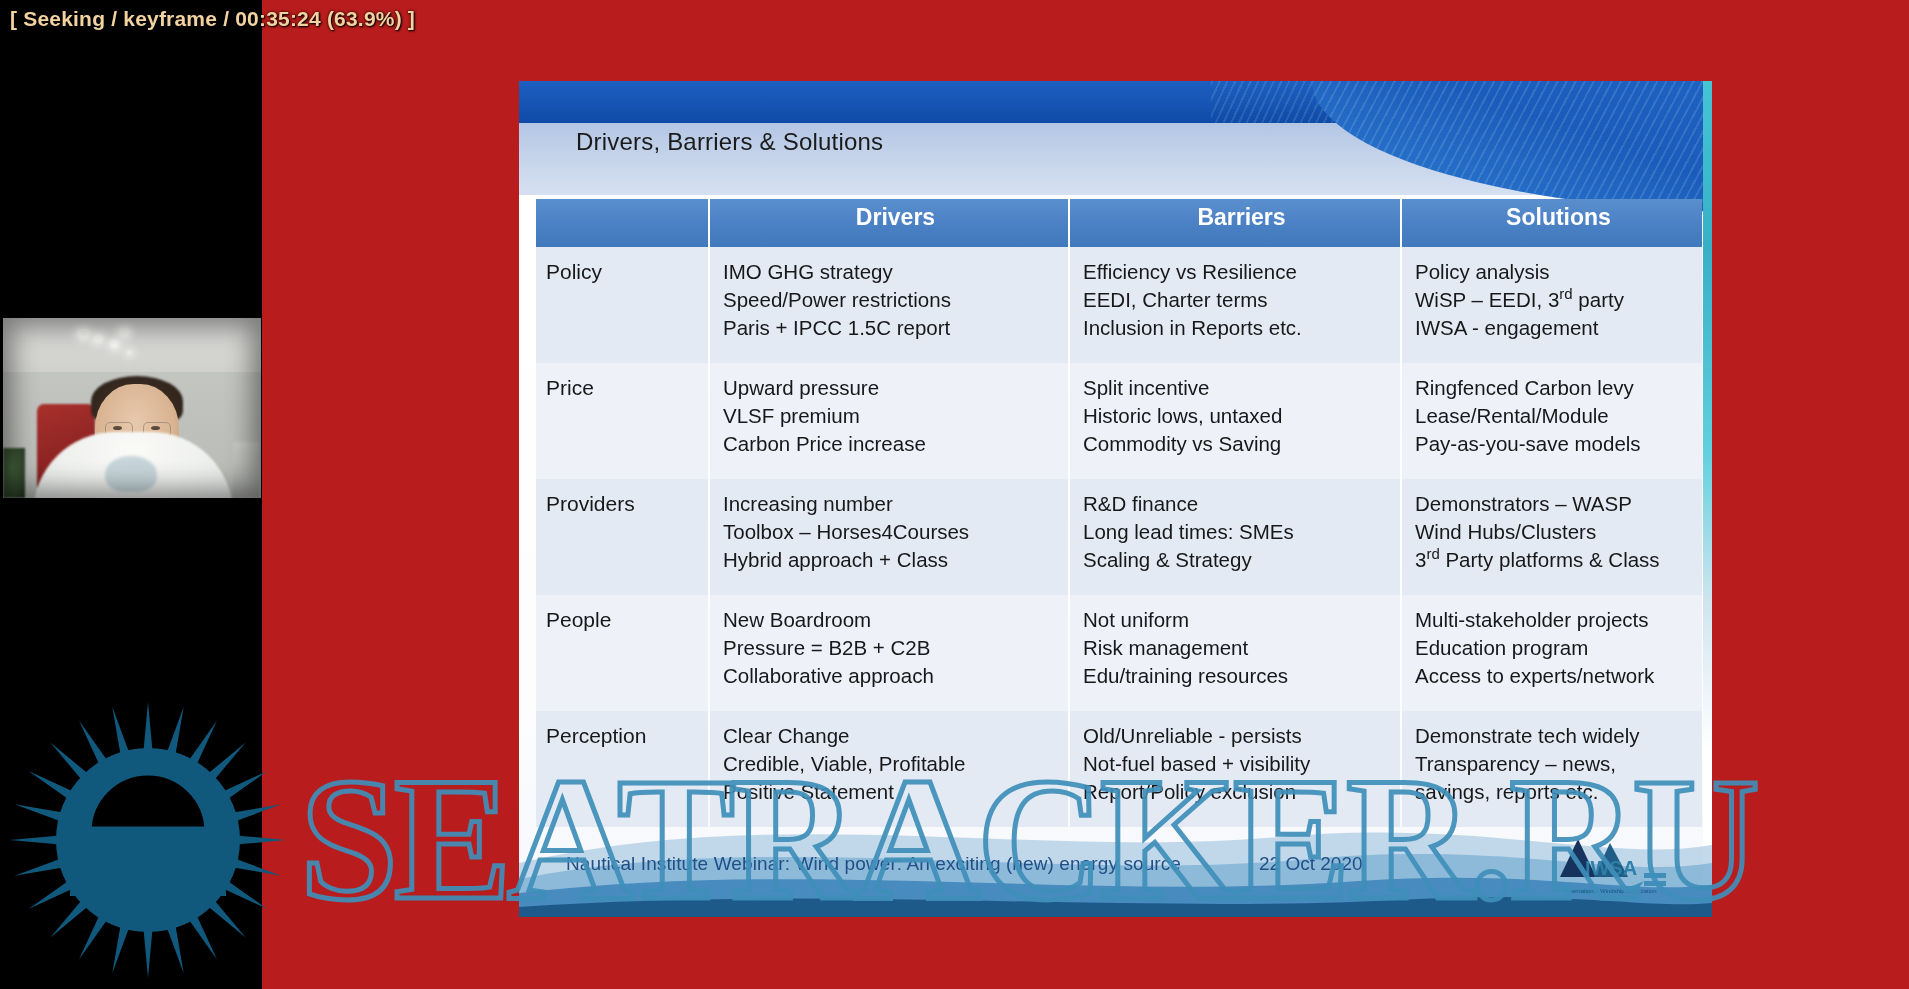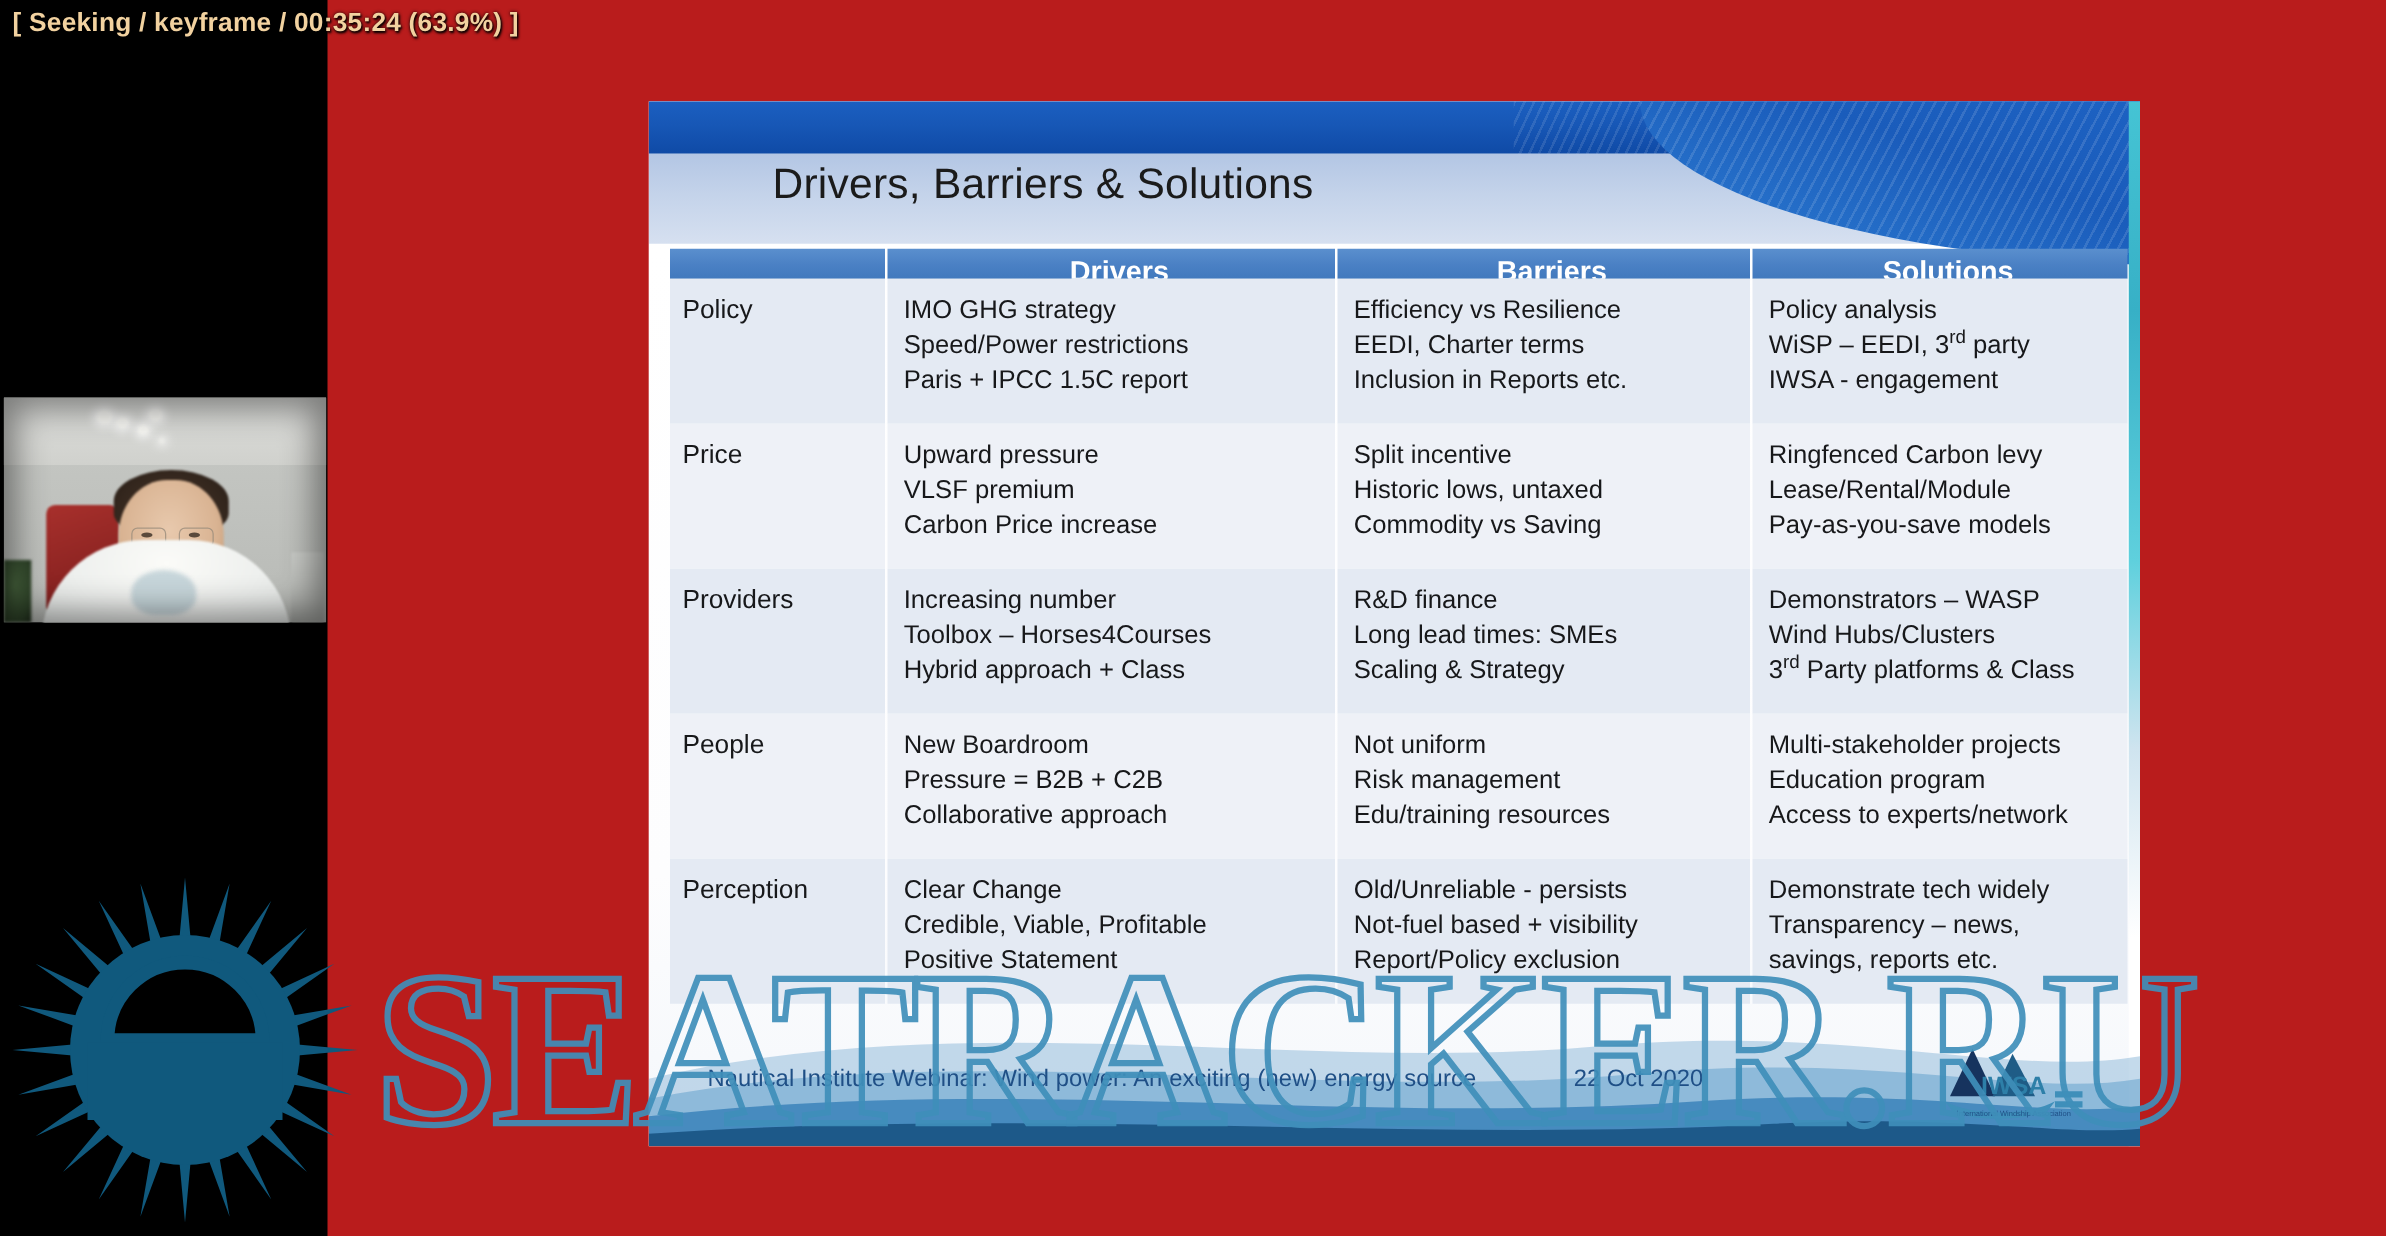--- a/index.html
+++ b/index.html
@@ -213,26 +213,25 @@
     z-index: 4;
   }
   .slide-body {
     position: absolute; left: 0; top: 114px; right: 0; bottom: 0;
     background: linear-gradient(180deg,#ffffff 0%, #fdfdfe 70%, #f4f7fb 100%);
   }
 
   #slide-title {
     position: absolute;
     left: 57px; top: 47px;
-    font-size: 34px;
+    font-size: 24px;
     color: #1b1b1b;
     letter-spacing: .2px;
     z-index: 6;
     white-space: nowrap;
-    margin-left: 42px;
   }
 
   
   #slide-table {
     position: absolute;
     left: 15px;
     top: 118px;
     width: 1162px;
     border-collapse: separate;
     border-spacing: 2px 0;
@@ -242,21 +241,21 @@
   #slide-table th, #slide-table td {
     vertical-align: top;
     padding: 0;
   }
   col.c0 { width: 172px; }
   col.c1 { width: 358px; }
   col.c2 { width: 330px; }
   col.c3 { width: 300px; }
 
   .th-cell {
-    height: 24px;
+    height: 48px;
     background: linear-gradient(180deg,#5a8fce 0%, #4a80c4 55%, #4179bd 100%);
     color: #ffffff;
     font-size: 23px;
     font-weight: bold;
     line-height: 36px;
     padding-left: 13px;
     box-sizing: border-box;
     white-space: nowrap;
     overflow: hidden;
   }

